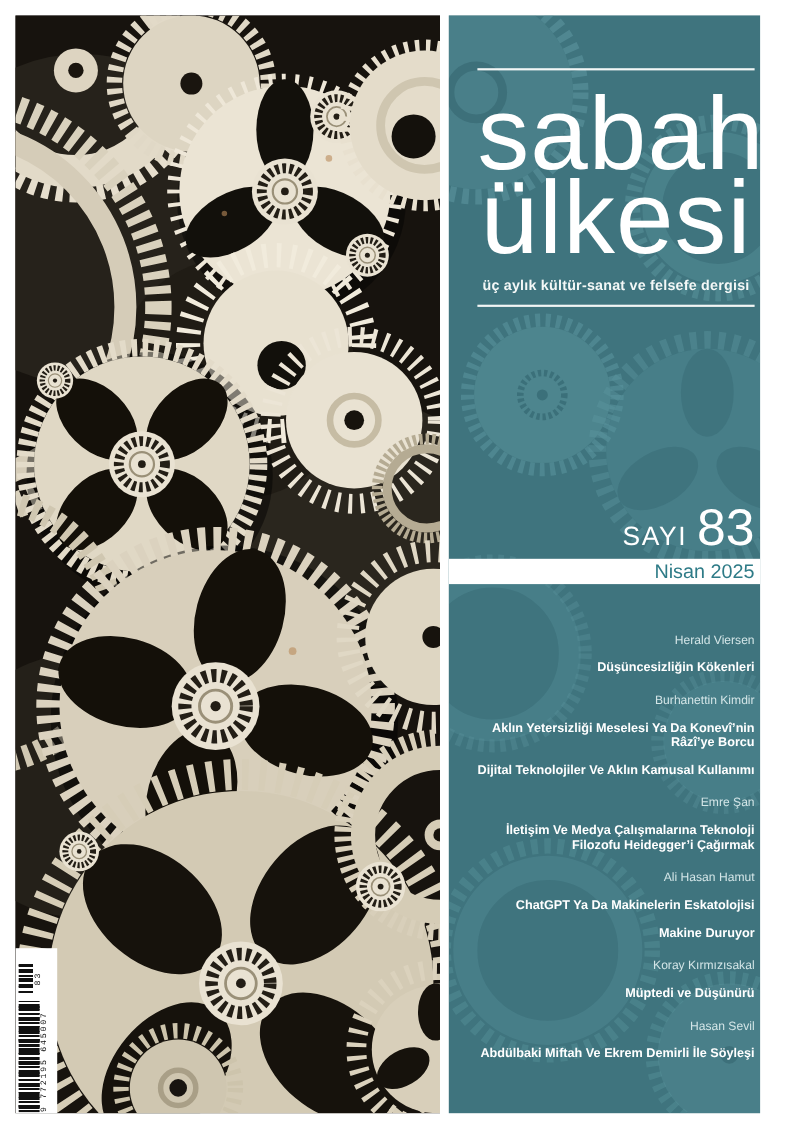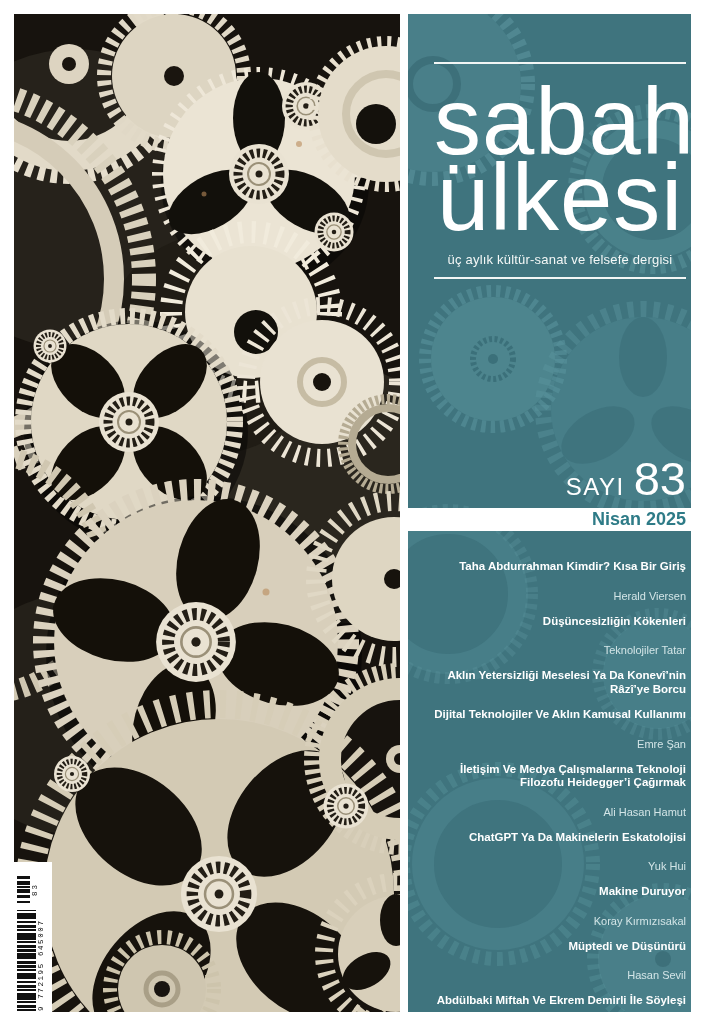--- a/index.html
+++ b/index.html
@@ -39,28 +39,28 @@
   .panel .wm{position:absolute;left:0;top:0}
   .wm-s{stroke:var(--teal-light);fill:none}
   .wm-f{fill:var(--teal-light)}
   .wm-sd{stroke:var(--teal-dark);fill:none}
   .wm-fd{fill:var(--teal-dark)}
 
   .masthead{position:absolute;left:26px;top:48px;width:252px;text-align:center;color:#fff}
   .rule{height:2px;background:#f2f6f5}
   .mast-title{font-family:Liberation Sans, sans-serif;font-size:94px;line-height:76px;color:#fff;margin-top:20px;letter-spacing:1px}
   .mast-title .tline{display:block}
-  .tagline{margin-top:16px;margin-bottom:10px;font-size:13px;font-weight:400;letter-spacing:.2px;color:#f4f8f7;white-space:nowrap}
+  .tagline{margin-top:16px;margin-bottom:10px;font-size:13px;font-weight:700;letter-spacing:.2px;color:#f4f8f7;white-space:nowrap}
 
   .issue{position:absolute;right:5px;top:441px;display:flex;align-items:baseline;color:#fff}
   .issue-label{font-size:24px;letter-spacing:1.5px;font-weight:400;margin-right:9px}
   .issue-number{font-size:47px;font-weight:400;line-height:1}
 
   .date-band{position:absolute;left:0;top:494px;width:283px;height:23px;background:#fff;text-align:right;padding-right:5px}
-  .date-band span{font-size:18px;font-weight:700;line-height:23px;color:var(--date-text)}
+  .date-band span{font-size:18px;font-weight:400;line-height:23px;color:var(--date-text)}
 
   .toc{position:absolute;left:10px;right:5px;top:546px;display:flex;flex-direction:column;gap:12px;text-align:right}
   .toc-item{width:100%}
   .a-title{font-size:11.5px;line-height:13.5px;font-weight:700;color:#fff}
   .a-author{font-size:11px;line-height:13px;color:var(--author-text);margin-top:16px}
 </style>
 </head>
 <body>
 
 <div class="page">
@@ -282,47 +282,45 @@
       <span class="issue-label">SAYI</span>
       <span class="issue-number">83</span>
     </div>
 
     <div class="date-band">
       <span>Nisan 2025</span>
     </div>
 
     <div class="toc">
   <div class="toc-item">
-    <div class="a-title">Taha Abdurrahman Kimdir? Kısa Bir Giriş</div>
     <div class="a-author">Herald Viersen</div>
   </div>
 
   <div class="toc-item">
     <div class="a-title">Düşüncesizliğin Kökenleri</div>
-    <div class="a-author">Teknolojiler Tatar</div>
+    <div class="a-author">Burhanettin Kimdir</div>
   </div>
 
 
   <div class="toc-item">
     <div class="a-title">Aklın Yetersizliği Meselesi Ya Da Konevî’nin Râzî’ye Borcu</div>
   </div>
 
   <div class="toc-item">
     <div class="a-title">Dijital Teknolojiler Ve Aklın Kamusal Kullanımı</div>
     <div class="a-author">Emre Şan</div>
   </div>
 
   <div class="toc-item">
     <div class="a-title">İletişim Ve Medya Çalışmalarına Teknoloji Filozofu Heidegger’i Çağırmak</div>
     <div class="a-author">Ali Hasan Hamut</div>
   </div>
 
   <div class="toc-item">
     <div class="a-title">ChatGPT Ya Da Makinelerin Eskatolojisi</div>
-    <div class="a-author">Yuk Hui</div>
   </div>
 
   <div class="toc-item">
     <div class="a-title">Makine Duruyor</div>
     <div class="a-author">Koray Kırmızısakal</div>
   </div>
 
   <div class="toc-item">
     <div class="a-title">Müptedi ve Düşünürü</div>
     <div class="a-author">Hasan Sevil</div>

